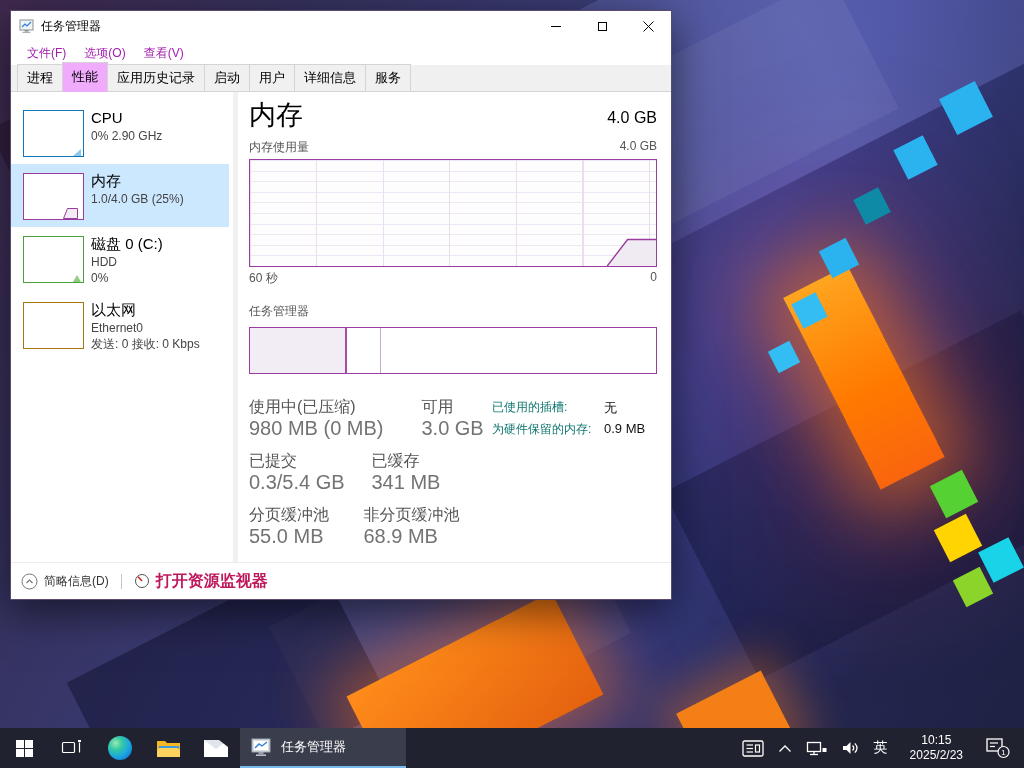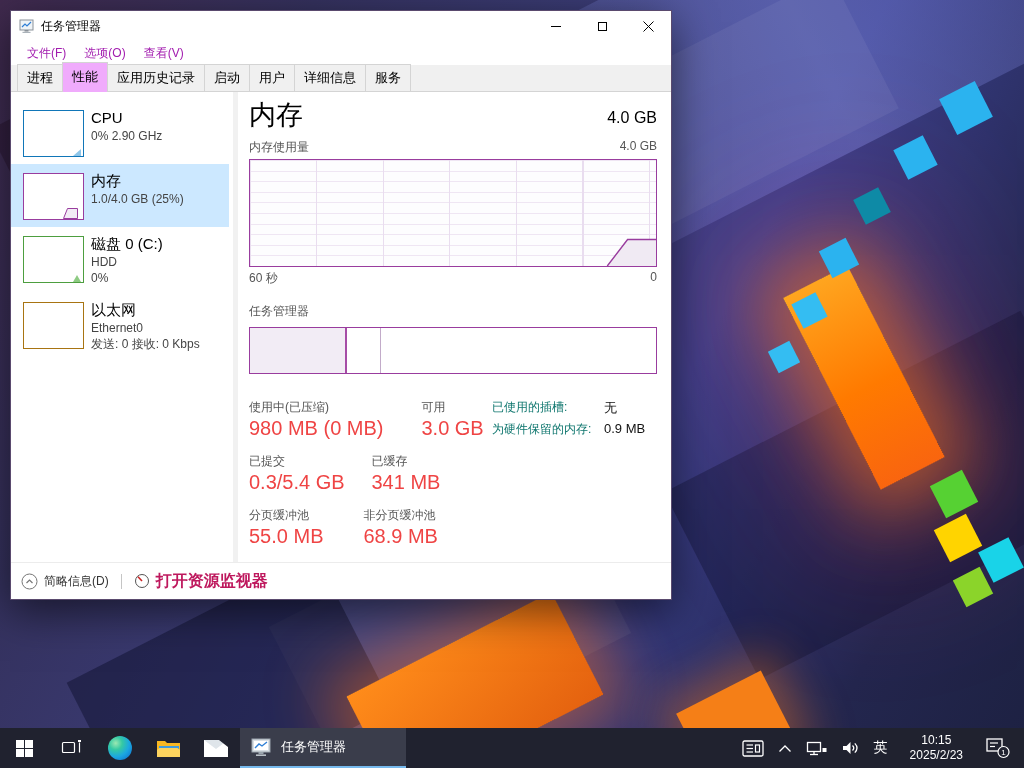--- a/index.html
+++ b/index.html
@@ -81,22 +81,22 @@
   .compbar { margin-top:7px; height:47px; border:1px solid #993c9e; position:relative; background:#fff; }
   .comp-fill { position:absolute; left:0; top:0; bottom:0; background:#f2ecf5; border-right:2px solid #a64ca6; }
   .comp-div { position:absolute; top:0; bottom:0; width:1px; background:#c2abc9; }
 
   .stats { margin-top:25px; position:relative; }
   .stat-row { margin-bottom:12px; }
   .stat-cell { display:inline-block; vertical-align:top; }
   .stat-row1 .stat-cell:nth-child(1) { width:168px; }
   .stat-row2 .stat-cell:nth-child(1) { width:118px; }
   .stat-row3 .stat-cell:nth-child(1) { width:110px; }
-  .stat-label { font-size:12px; color:#555; line-height:16px; }
-  .stat-value { font-size:20px; color:#ef4444; line-height:26px; white-space:nowrap; }
+  .stat-label { font-size:16px; color:#555; line-height:16px; }
+  .stat-value { font-size:20px; color:#737373; line-height:26px; white-space:nowrap; }
   .right-stats { position:absolute; left:243px; top:0; }
   .rs-row { display:flex; margin-bottom:4px; }
   .rs-label { font-size:12px; color:#0f766e; width:112px; }
   .rs-value { font-size:13px; color:#111; }
 
   .footerbar { height:37px; flex:none; border-top:1px solid #ececec; display:flex; align-items:center; padding-left:10px; gap:8px; background:#fff; }
   .ft-toggle { display:flex; align-items:center; gap:6px; }
   .ft-text { font-size:12px; color:#333; }
   .ft-sep { width:1px; height:15px; background:#c5c5c5; margin:0 4px; }
   .ft-link { display:flex; align-items:center; gap:6px; }

